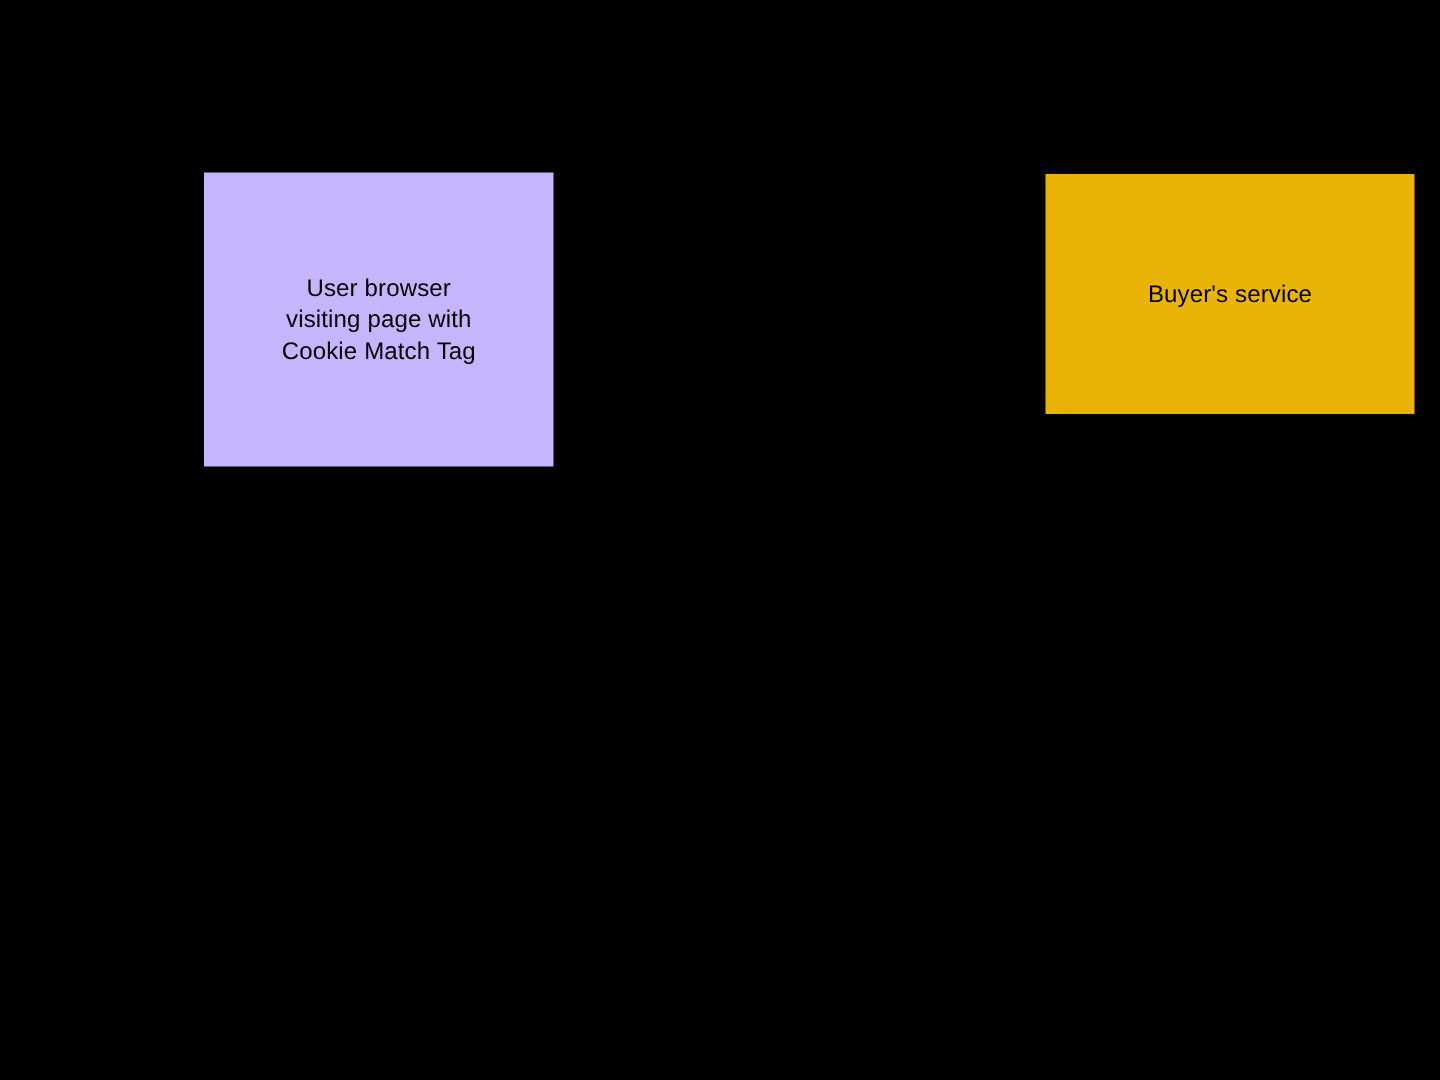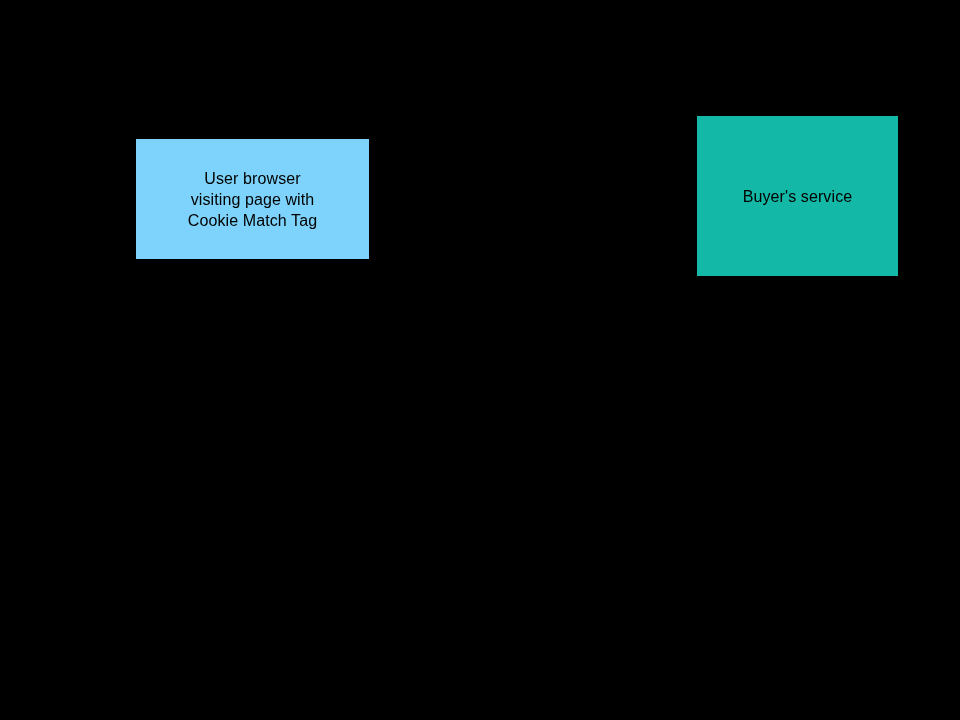--- a/index.html
+++ b/index.html
@@ -37,31 +37,30 @@
   .node-label {
     display: block;
     white-space: pre-line;
     padding: 0 4px;
   }
   
   #node-user-browser {
     left: 136px;
     top: 115px;
     width: 233px;
-    height: 120px;
-    background: #7dd3fc;
-    margin-top: 24px;
+    height: 196px;
+    background: #c4b5fd;
   }
   
   #node-buyers-service {
     left: 697px;
     top: 116px;
-    width: 201px;
+    width: 246px;
     height: 160px;
-    background: #14b8a6;
+    background: #eab308;
     justify-content: center;
   }
   
   #node-google-cookie-matching {
     left: 140px;
     top: 492px;
     width: 231px;
     height: 161px;
     background: #d0e1f2;
   }

